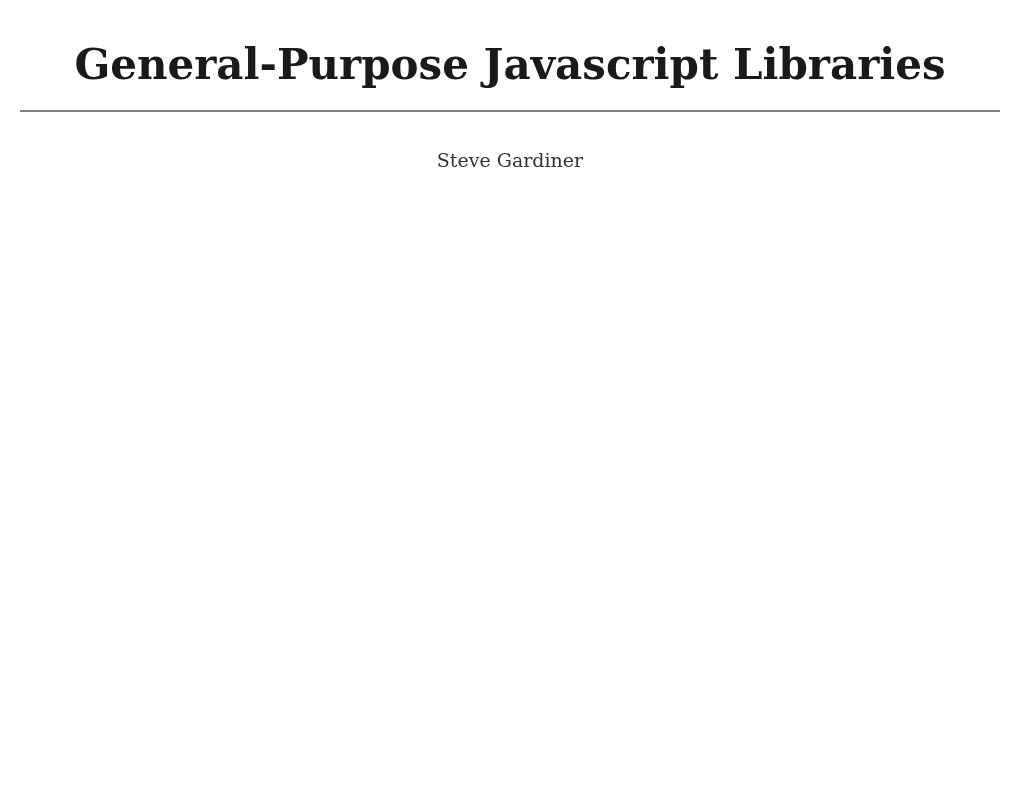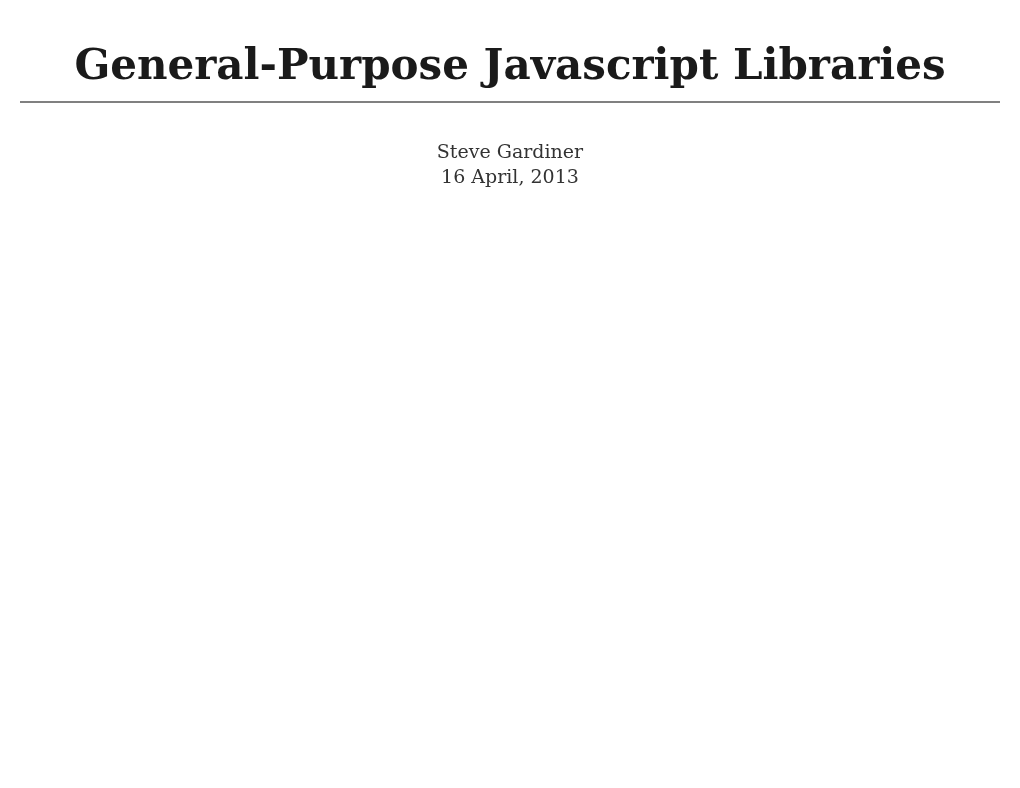--- a/index.html
+++ b/index.html
@@ -12,21 +12,21 @@
       height: 788px;
       background: #ffffff;
       font-family: "DejaVu Serif", "Bitstream Vera Serif", Georgia, serif;
       color: #333333;
       padding: 40px 20px 20px 20px;
     }
     .title {
       font-size: 42px;
       font-weight: bold;
       text-align: center;
-      padding-bottom: 12px;
+      padding-bottom: 21px;
       border-bottom: 2px solid #808080;
       color: #1a1a1a;
     }
     .byline {
       text-align: center;
       margin-top: 36px;
       font-size: 19px;
       line-height: 1.3;
       color: #333333;
     }
@@ -36,14 +36,13 @@
     .date {
       display: block;
     }
   </style>
 </head>
 <body>
 
 <h1 class="title">General-Purpose Javascript Libraries</h1>
 <div class="byline">
   <span class="author">Steve Gardiner</span>
-  <span class="date">16 April, 2013</span>
 </div>
 
 </body></html>

